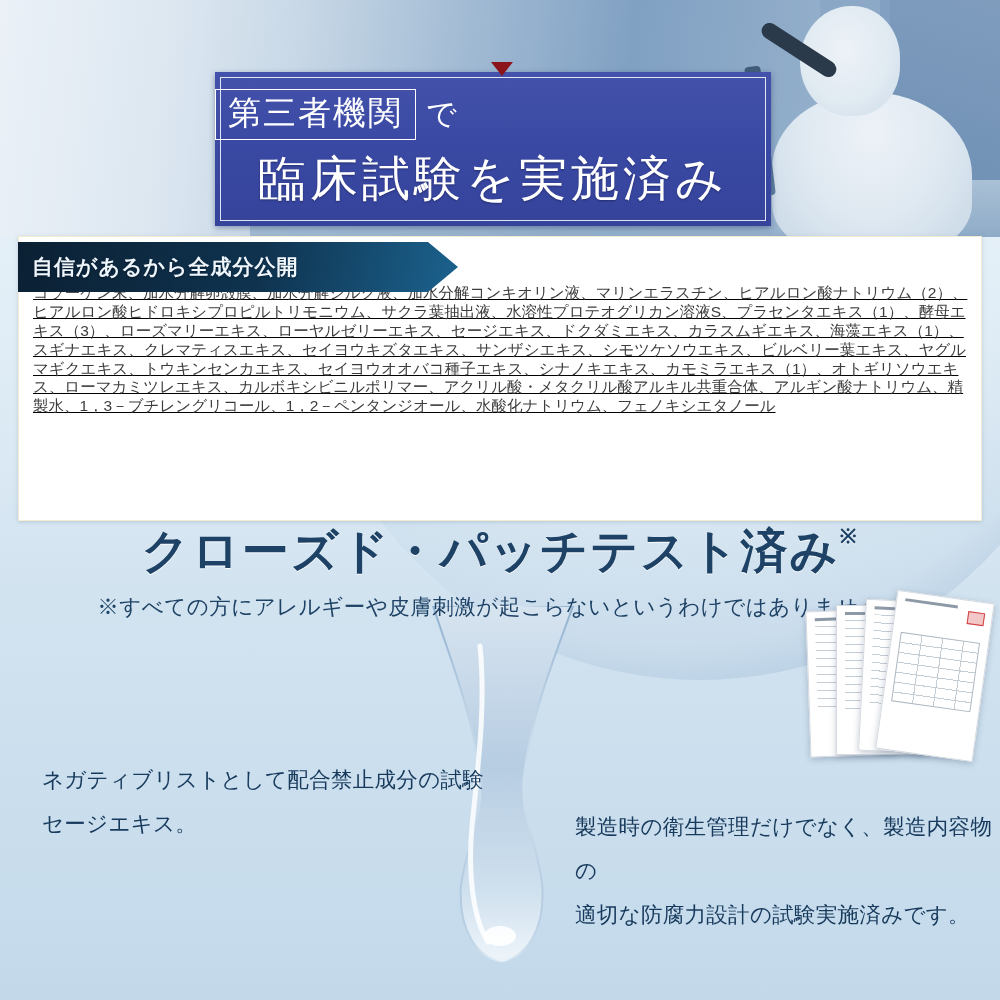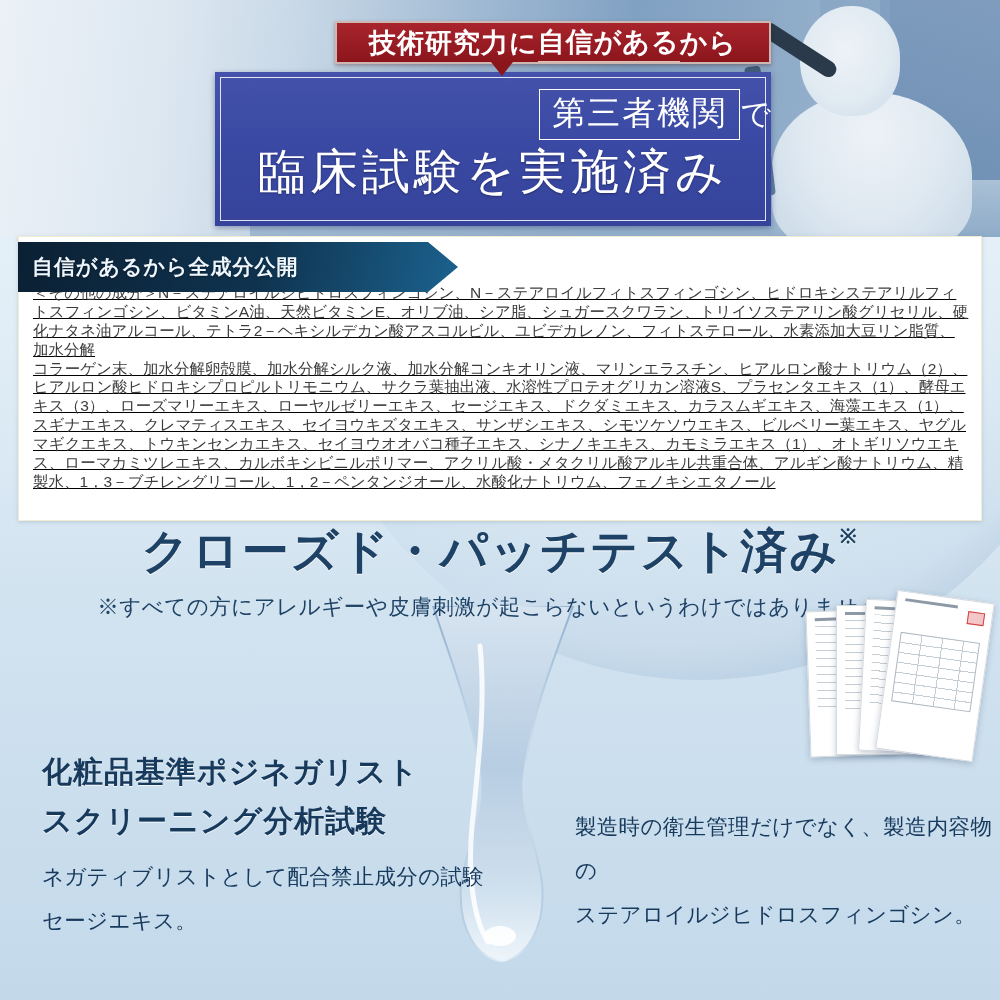--- a/index.html
+++ b/index.html
@@ -43,24 +43,24 @@
   .ribbon-pointer { position:absolute; left:491px; top:62px; z-index:7; width:0; height:0;
     border-left:11px solid transparent; border-right:11px solid transparent;
     border-top:14px solid #8c151c; }
 
   
   .blue-panel { position:absolute; left:215px; top:72px; width:556px; height:154px; z-index:6;
     background:linear-gradient(180deg,#4452ab 0%,#3a49a3 45%,#35439b 100%);
     box-shadow:0 2px 6px rgba(30,40,90,.4); text-align:center; color:#fff; }
   .blue-panel::before { content:""; position:absolute; inset:5px;
     border:1px solid rgba(255,255,255,.85); pointer-events:none; }
-  .panel-line1 { margin-top:17px; display:flex; align-items:center; justify-content:flex-end; }
+  .panel-line1 { margin-top:17px; display:flex; align-items:center; justify-content:flex-start; gap:10px; }
   .panel-boxed { border:1px solid #fff; padding:1px 12px 3px; font-size:33px; letter-spacing:2px; }
   .panel-particle { font-size:30px; }
-  .panel-title { font-size:48px; letter-spacing:4px;
+  .panel-title { margin-top:7px; font-size:48px; letter-spacing:4px;
     text-shadow:0 1px 2px rgba(0,0,30,.35); }
 
   
   .ing-box { position:absolute; left:18px; top:236px; width:964px; min-height:285px; z-index:5;
     background:#ffffff; border:1px solid #f1ecd2; box-shadow:0 1px 4px rgba(90,110,140,.25);
     padding:28px 12px 8px 14px;text-decoration:underline; }
   .ing-box p { font-family:"Liberation Sans","DejaVu Sans",sans-serif;
     font-size:15.5px; line-height:1.22; color:#3c3c3c; }
   .ing-banner { position:absolute; left:18px; top:242px; width:440px; height:50px; z-index:6;
     background:linear-gradient(100deg,#0b2033 0%,#0f334f 55%,#1b628e 100%);
@@ -142,38 +142,32 @@
     <div class="hero-cabinet"></div>
     <div class="hero-cabinet2"></div>
     <div class="hero-bench"></div>
     <div class="scientist-body"></div>
     <div class="scientist-head"></div>
     <div class="microscope-stand"></div>
     <div class="microscope-arm"></div>
     <div class="hero-tint"></div>
   </div>
 
-  <div class="ribbon">
-    <span>技術研究力に</span>
-      <span class="emph">自信がある</span>
-      <span>から</span>
-  </div>
   <div class="ribbon-pointer"></div>
 
   <div class="blue-panel">
     <div class="panel-line1">
       <span class="panel-boxed">第三者機関</span>
       <span class="panel-particle">で</span>
     </div>
     <div class="panel-title">臨床試験を実施済み</div>
   </div>
 
   <div class="ing-box">
     <p>＜有効成分＞ナイアシンアミド</p>
-    <p>＜その他の成分＞N－ステアロイルジヒドロスフィンゴシン、N－ステアロイルフィトスフィンゴシン、ヒドロキシステアリルフィトスフィンゴシン、ビタミンA油、天然ビタミンE、オリブ油、シア脂、シュガースクワラン、トリイソステアリン酸グリセリル、硬化ナタネ油アルコール、テトラ2－ヘキシルデカン酸アスコルビル、ユビデカレノン、フィトステロール、水素添加大豆リン脂質、加水分解</p>
     <p>コラーゲン末、加水分解卵殻膜、加水分解シルク液、加水分解コンキオリン液、マリンエラスチン、ヒアルロン酸ナトリウム（2）、ヒアルロン酸ヒドロキシプロピルトリモニウム、サクラ葉抽出液、水溶性プロテオグリカン溶液S、プラセンタエキス（1）、酵母エキス（3）、ローズマリーエキス、ローヤルゼリーエキス、セージエキス、ドクダミエキス、カラスムギエキス、海藻エキス（1）、スギナエキス、クレマティスエキス、セイヨウキズタエキス、サンザシエキス、シモツケソウエキス、ビルベリー葉エキス、ヤグルマギクエキス、トウキンセンカエキス、セイヨウオオバコ種子エキス、シナノキエキス、カモミラエキス（1）、オトギリソウエキス、ローマカミツレエキス、カルボキシビニルポリマー、アクリル酸・メタクリル酸アルキル共重合体、アルギン酸ナトリウム、精製水、1，3－ブチレングリコール、1，2－ペンタンジオール、水酸化ナトリウム、フェノキシエタノール</p>
   </div>
   <div class="ing-banner">自信があるから全成分公開</div>
 
   <div class="patch-title">
     <span>クローズド・パッチテスト済み</span><span class="mark">※</span>
   </div>
   <div class="patch-note">※すべての方にアレルギーや皮膚刺激が起こらないというわけではありません。</div>
 
   <div class="docs">
@@ -190,33 +184,29 @@
       <div class="lines"></div>
     </div>
     <div class="sheet s4">
       <div class="head"></div>
       <div class="stamp"></div>
       <div class="table"></div>
     </div>
   </div>
 
   <div class="col col-left">
-    <h3>
-      <span>化粧品基準ポジネガリスト</span><br>
-      <span>スクリーニング分析試験</span>
-    </h3>
     <div class="body">
       <span>ネガティブリストとして配合禁止成分の試験</span><br>
       <span>セージエキス。</span>
     </div>
   </div>
 
   <div class="col col-right">
     <h3>
       <br>
     </h3>
     <div class="body">
       <span>製造時の衛生管理だけでなく、製造内容物の</span><br>
-      <span>ステアロイルジヒドロスフィンゴシン。</span>
+      <span>適切な防腐力設計の試験実施済みです。</span>
     </div>
   </div>
 
 </div>
 
 </body></html>

